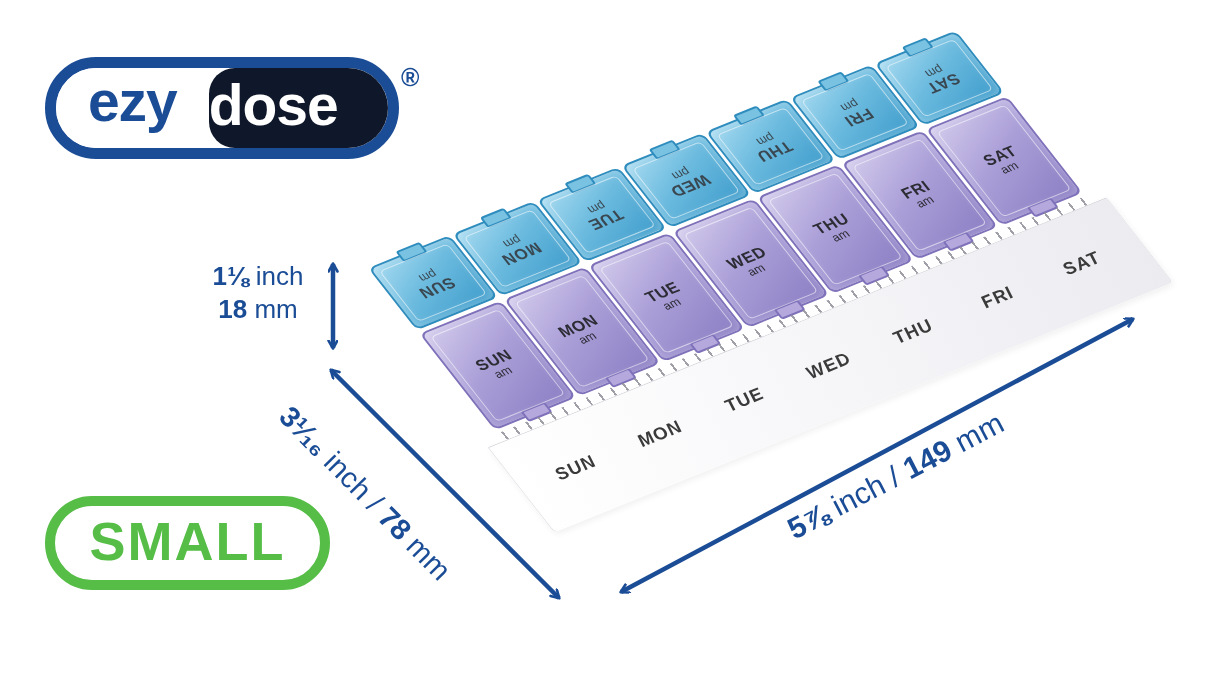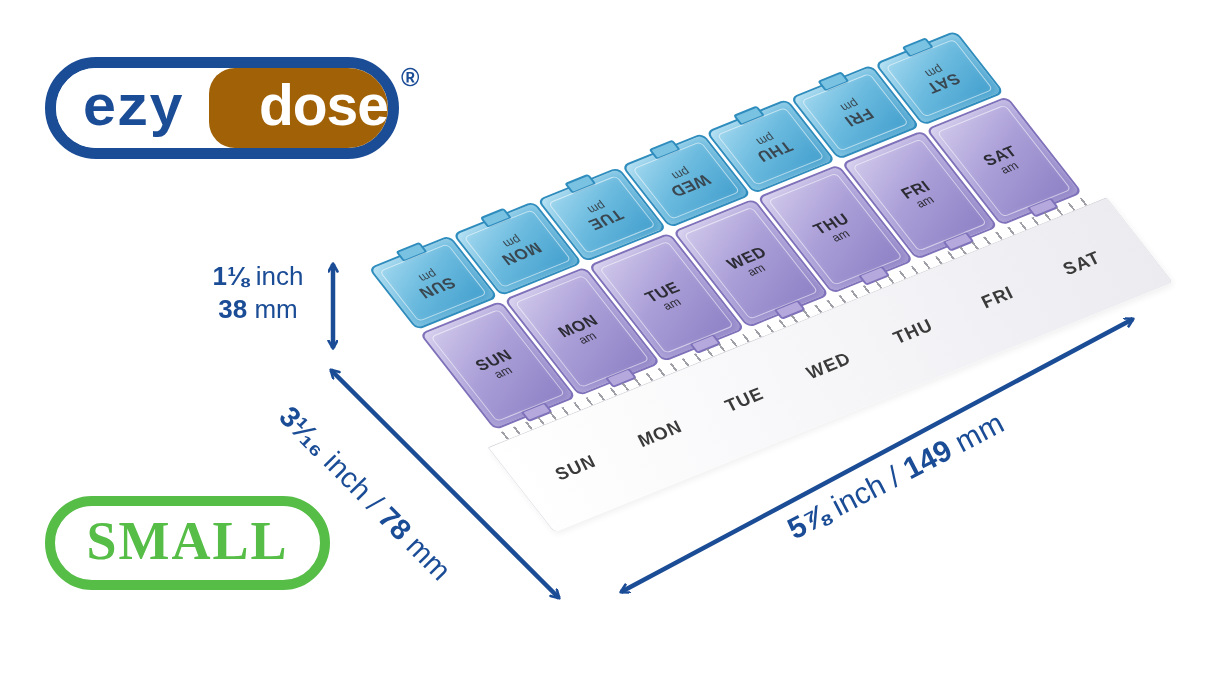--- a/index.html
+++ b/index.html
@@ -9,24 +9,24 @@
     overflow:hidden; font-family:"Liberation Sans", sans-serif;
   }
 
   
   .logo {
     position:absolute; left:45px; top:57px; width:354px; height:102px;
     border:11px solid #1b4c96; border-radius:58px; overflow:hidden;
     display:flex; background:#fff;
   }
   .logo-left {
-    flex:0 0 46%; background:#ffffff; display:flex; align-items:flex-end; justify-content:center;font-family:Liberation Mono, monospace;
+    flex:0 0 46%; background:#ffffff; display:flex; align-items:flex-start; justify-content:center;
   }
   .logo-right {
-    flex:1; background:#a16207; display:flex; align-items:center; justify-content:flex-end;
+    flex:1; background:#0f172a; display:flex; align-items:center; justify-content:flex-start;
     border-radius:26px 0 0 26px;
   }
   .logo-ezy  { color:#1b4c96; font-size:57px; font-weight:bold; letter-spacing:-1px; padding-bottom:6px;}
   .logo-dose { color:#ffffff; font-size:57px; font-weight:bold; letter-spacing:-1px; padding-bottom:6px;}
   .reg { position:absolute; left:401px; top:63px; color:#1b4c96; font-size:25px; font-weight:bold; }
 
   
   .dim { color:#1b4c96; white-space:nowrap; }
   .dim .b { font-weight:bold; }
   .dim-height {
@@ -104,21 +104,21 @@
   }
   .base-label {
     flex:0 0 88px; text-align:center; font-style:italic; font-weight:bold;
     font-size:18px; letter-spacing:1px; color:#3a3a3a;
   }
 
   
   .size-badge {
     position:absolute; left:45px; top:496px; width:285px; height:94px;
     border:10px solid #56bd47; border-radius:54px;
-    display:flex; align-items:center; justify-content:center;font-family:Liberation Serif, serif;
+    display:flex; align-items:center; justify-content:center;
   }
   .size-badge-label {
     color:#56bd47; font-size:54px; font-weight:bold; letter-spacing:2px; padding-bottom:4px;
   }
 </style>
 </head>
 <body>
 
 <div class="canvas">
 
@@ -131,21 +131,21 @@
     </div>
   </div>
   <span class="reg">®</span>
 
   <div class="dim dim-height">
     <div>
       <span class="b">1⅛</span>
       <span>inch</span>
     </div>
     <div>
-      <span class="b">38</span>
+      <span class="b">18</span>
       <span>mm</span>
     </div>
   </div>
 
   <svg class="arrows" width="1214" height="674" viewBox="0 0 1214 674">
     <defs>
       <marker id="ah" markerWidth="12" markerHeight="12" refX="8.5" refY="5" orient="auto-start-reverse" markerUnits="userSpaceOnUse">
         <path d="M1,0.5 L9,5 L1,9.5" fill="none" stroke="#1b4c96" stroke-width="2.6" stroke-linecap="round" stroke-linejoin="round"></path>
       </marker>
     </defs>

